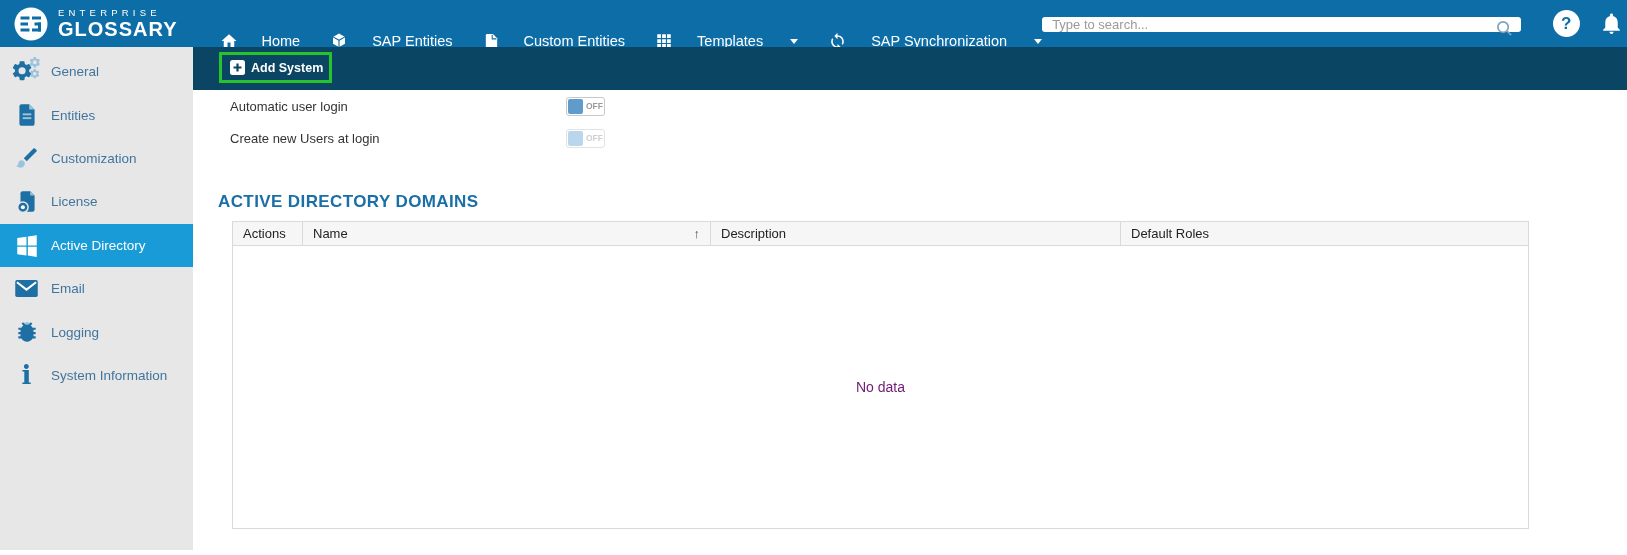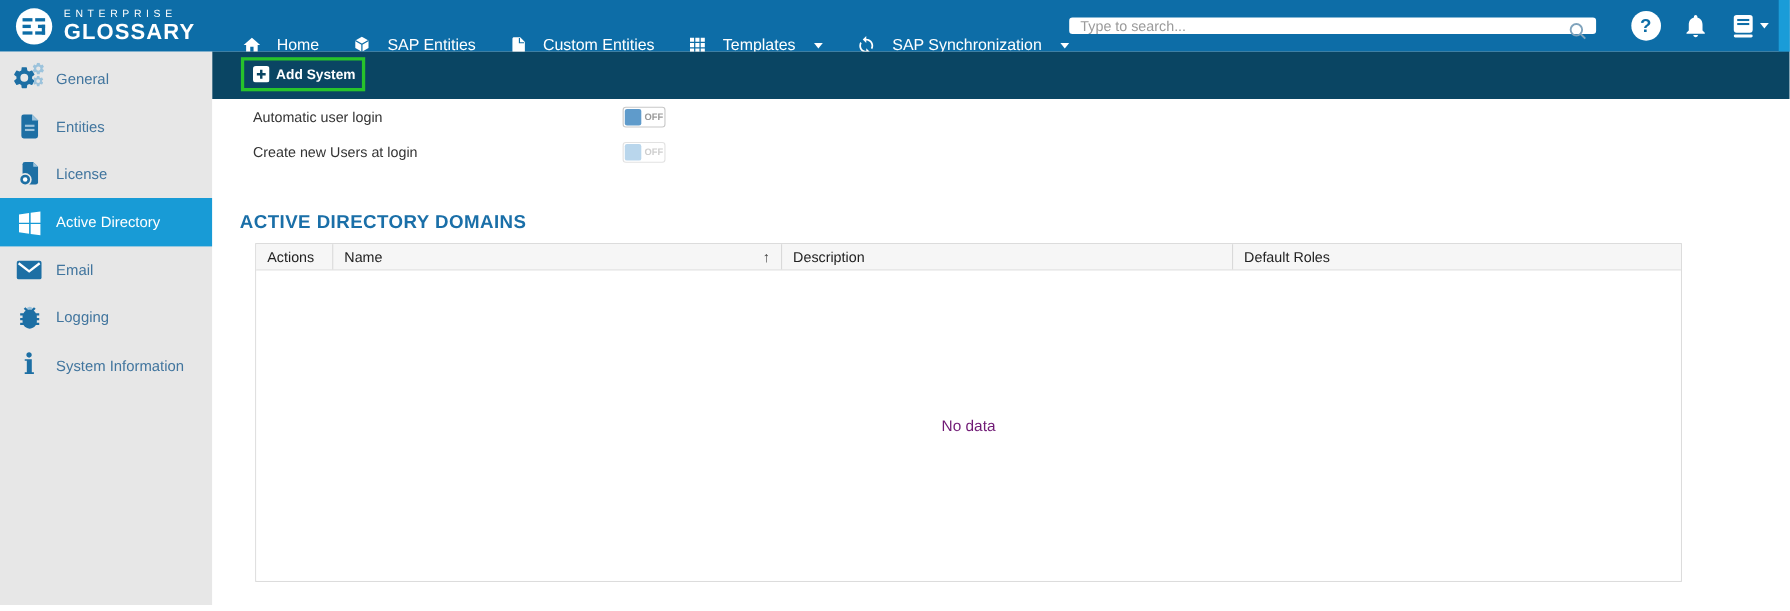--- a/index.html
+++ b/index.html
@@ -12,21 +12,21 @@
   html,body{width:1627px;height:555px;}
   body{font-family:"Liberation Sans",sans-serif;background:#fff;position:relative;overflow:hidden;}
 
   
   .navbar{height:47px;background:var(--navbar);display:flex;align-items:center;color:#fff;}
   .brand{display:flex;align-items:center;gap:9px;padding-left:13px;flex:none;cursor:pointer;}
   .brand-text{display:flex;flex-direction:column;line-height:1;}
   .brand-line1{font-size:9.5px;letter-spacing:4.2px;font-weight:400;}
   .brand-line2{font-size:20px;font-weight:800;letter-spacing:1px;margin-top:2px;}
   .nav-items{display:flex;align-items:center;gap:30px;margin-left:42px;}
-  .nav-item{display:flex;align-items:center;gap:14px;font-size:14.5px;color:#fff;text-decoration:none;cursor:pointer;white-space:nowrap;margin-top:35px;}
+  .nav-item{display:flex;align-items:center;gap:24px;font-size:14.5px;color:#fff;text-decoration:none;cursor:pointer;white-space:nowrap;margin-top:35px;}
   .caret{width:0;height:0;border-left:4.5px solid transparent;border-right:4.5px solid transparent;border-top:5px solid #fff;margin-left:3px;}
   .search-box{margin-left:auto;position:relative;width:479px;flex:none;}
   .search-box input{width:100%;height:15px;border:none;border-radius:3px;padding:0 32px 0 10px;font-size:13px;color:#8b5cf6;font-family:"Liberation Sans",sans-serif;outline:none;}
   .search-box input::placeholder{color:#9a9a9a;}
   .search-glass{position:absolute;right:7px;top:4px;cursor:pointer;}
   .nav-actions{display:flex;align-items:center;height:47px;margin-left:22px;}
   .icon-btn{display:flex;align-items:center;justify-content:center;height:47px;cursor:pointer;}
   .icon-help{width:46px;}
   .icon-bell{width:44px;}
   .icon-book{width:54px;}
@@ -185,20 +185,29 @@
       <svg width="26" height="26" viewBox="0 0 24 24">
         <path d="M14 2H7a2 2 0 0 0-2 2v16a2 2 0 0 0 2 2h10a2 2 0 0 0 2-2V7l-5-5z" fill="var(--icon-dark)"></path>
         <path d="M14 2v5h5z" fill="var(--icon-light)"></path>
         <rect x="8" y="10.5" width="8" height="1.8" fill="var(--icon-light)"></rect>
         <rect x="8" y="14" width="8" height="1.8" fill="var(--icon-light)"></rect>
       </svg>
     </span>
     <span class="side-label">Entities</span>
   </div>
 
+  <div class="side-item">
+    <span class="side-icon">
+      <svg width="26" height="26" viewBox="0 0 24 24">
+        <path d="M7 14c-1.66 0-3 1.34-3 3 0 1.31-1.16 2-2 2 .92 1.22 2.49 2 4 2 2.21 0 4-1.79 4-4 0-1.66-1.34-3-3-3z" fill="var(--icon-light)"></path>
+        <path d="M20.71 4.63l-1.34-1.34a1 1 0 0 0-1.41 0L9 12.25 11.75 15l8.96-8.96a1 1 0 0 0 0-1.41z" fill="var(--icon-dark)"></path>
+      </svg>
+    </span>
+    <span class="side-label">Customization</span>
+  </div>
 
   <div class="side-item">
     <span class="side-icon">
       <svg width="26" height="26" viewBox="0 0 24 24">
         <path d="M15 2H8a2 2 0 0 0-2 2v15a2 2 0 0 0 2 2h9a2 2 0 0 0 2-2V6l-4-4z" fill="var(--icon-dark)"></path>
         <path d="M15 2v4h4z" fill="var(--icon-light)"></path>
         <circle cx="8.2" cy="16.8" r="4.8" fill="var(--icon-dark)" stroke="var(--sidebar-bg)" stroke-width="1.4"></circle>
         <circle cx="8.2" cy="16.8" r="1.9" fill="#fff"></circle>
       </svg>
     </span>

